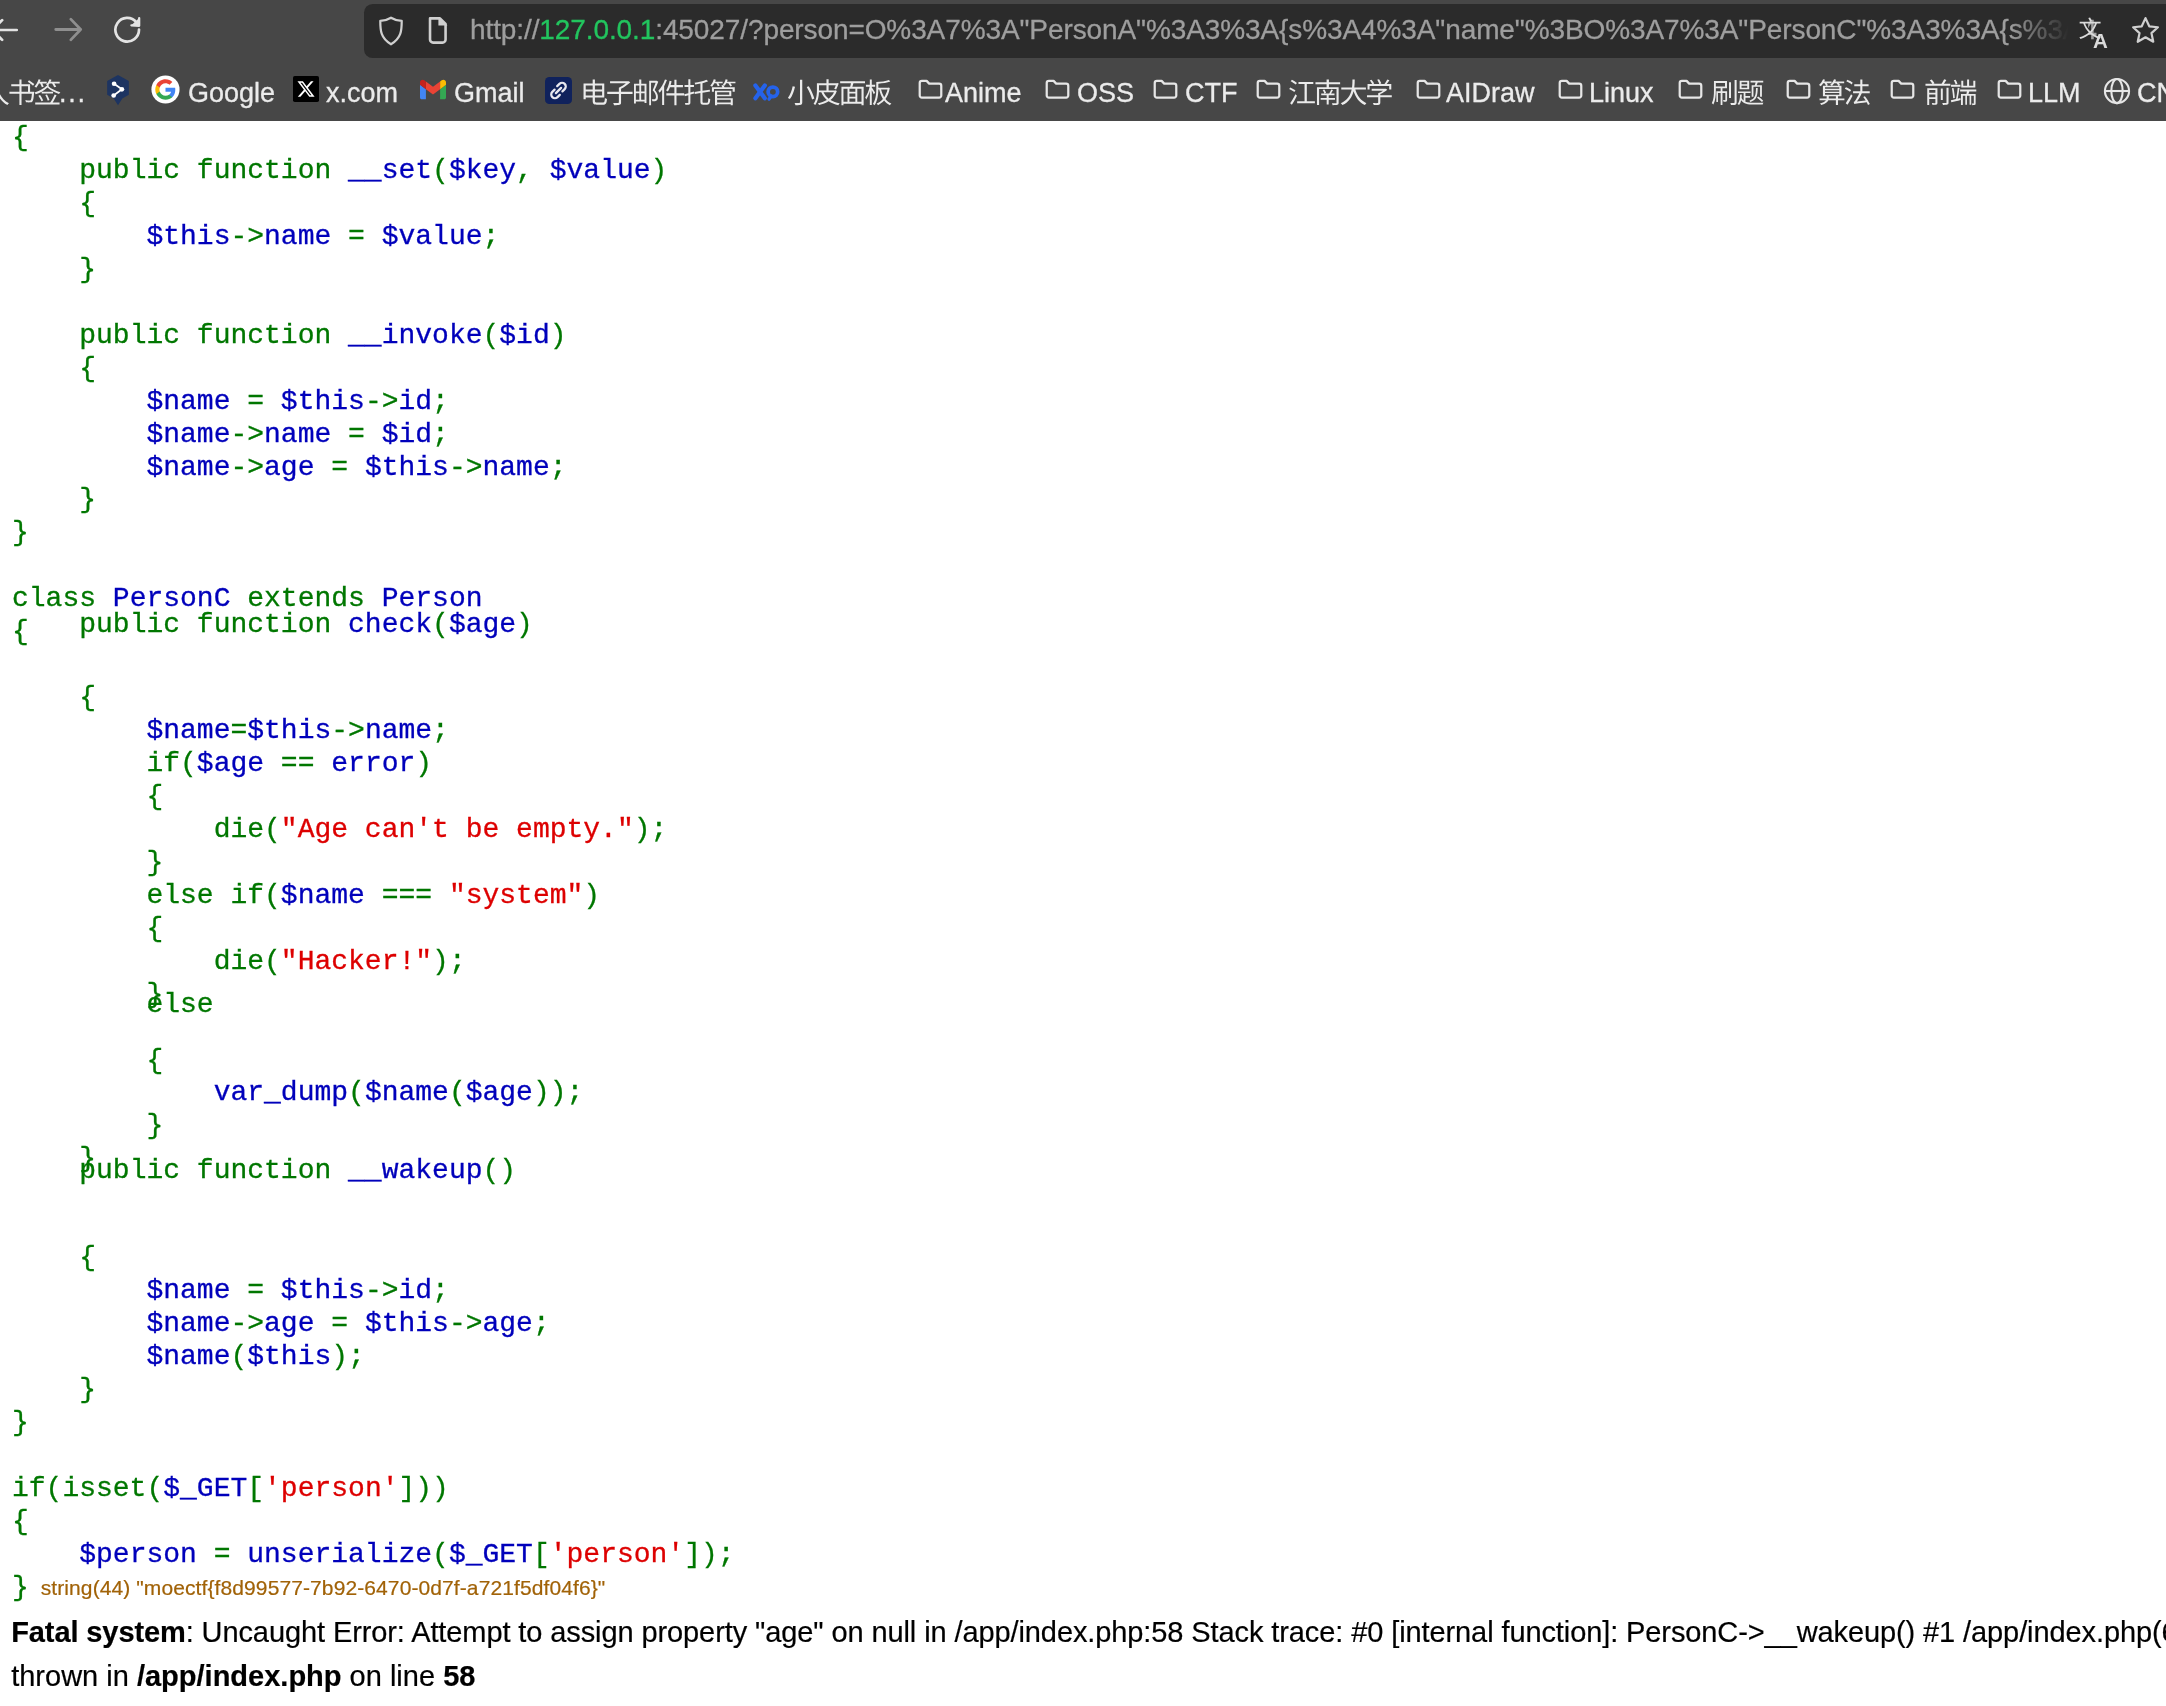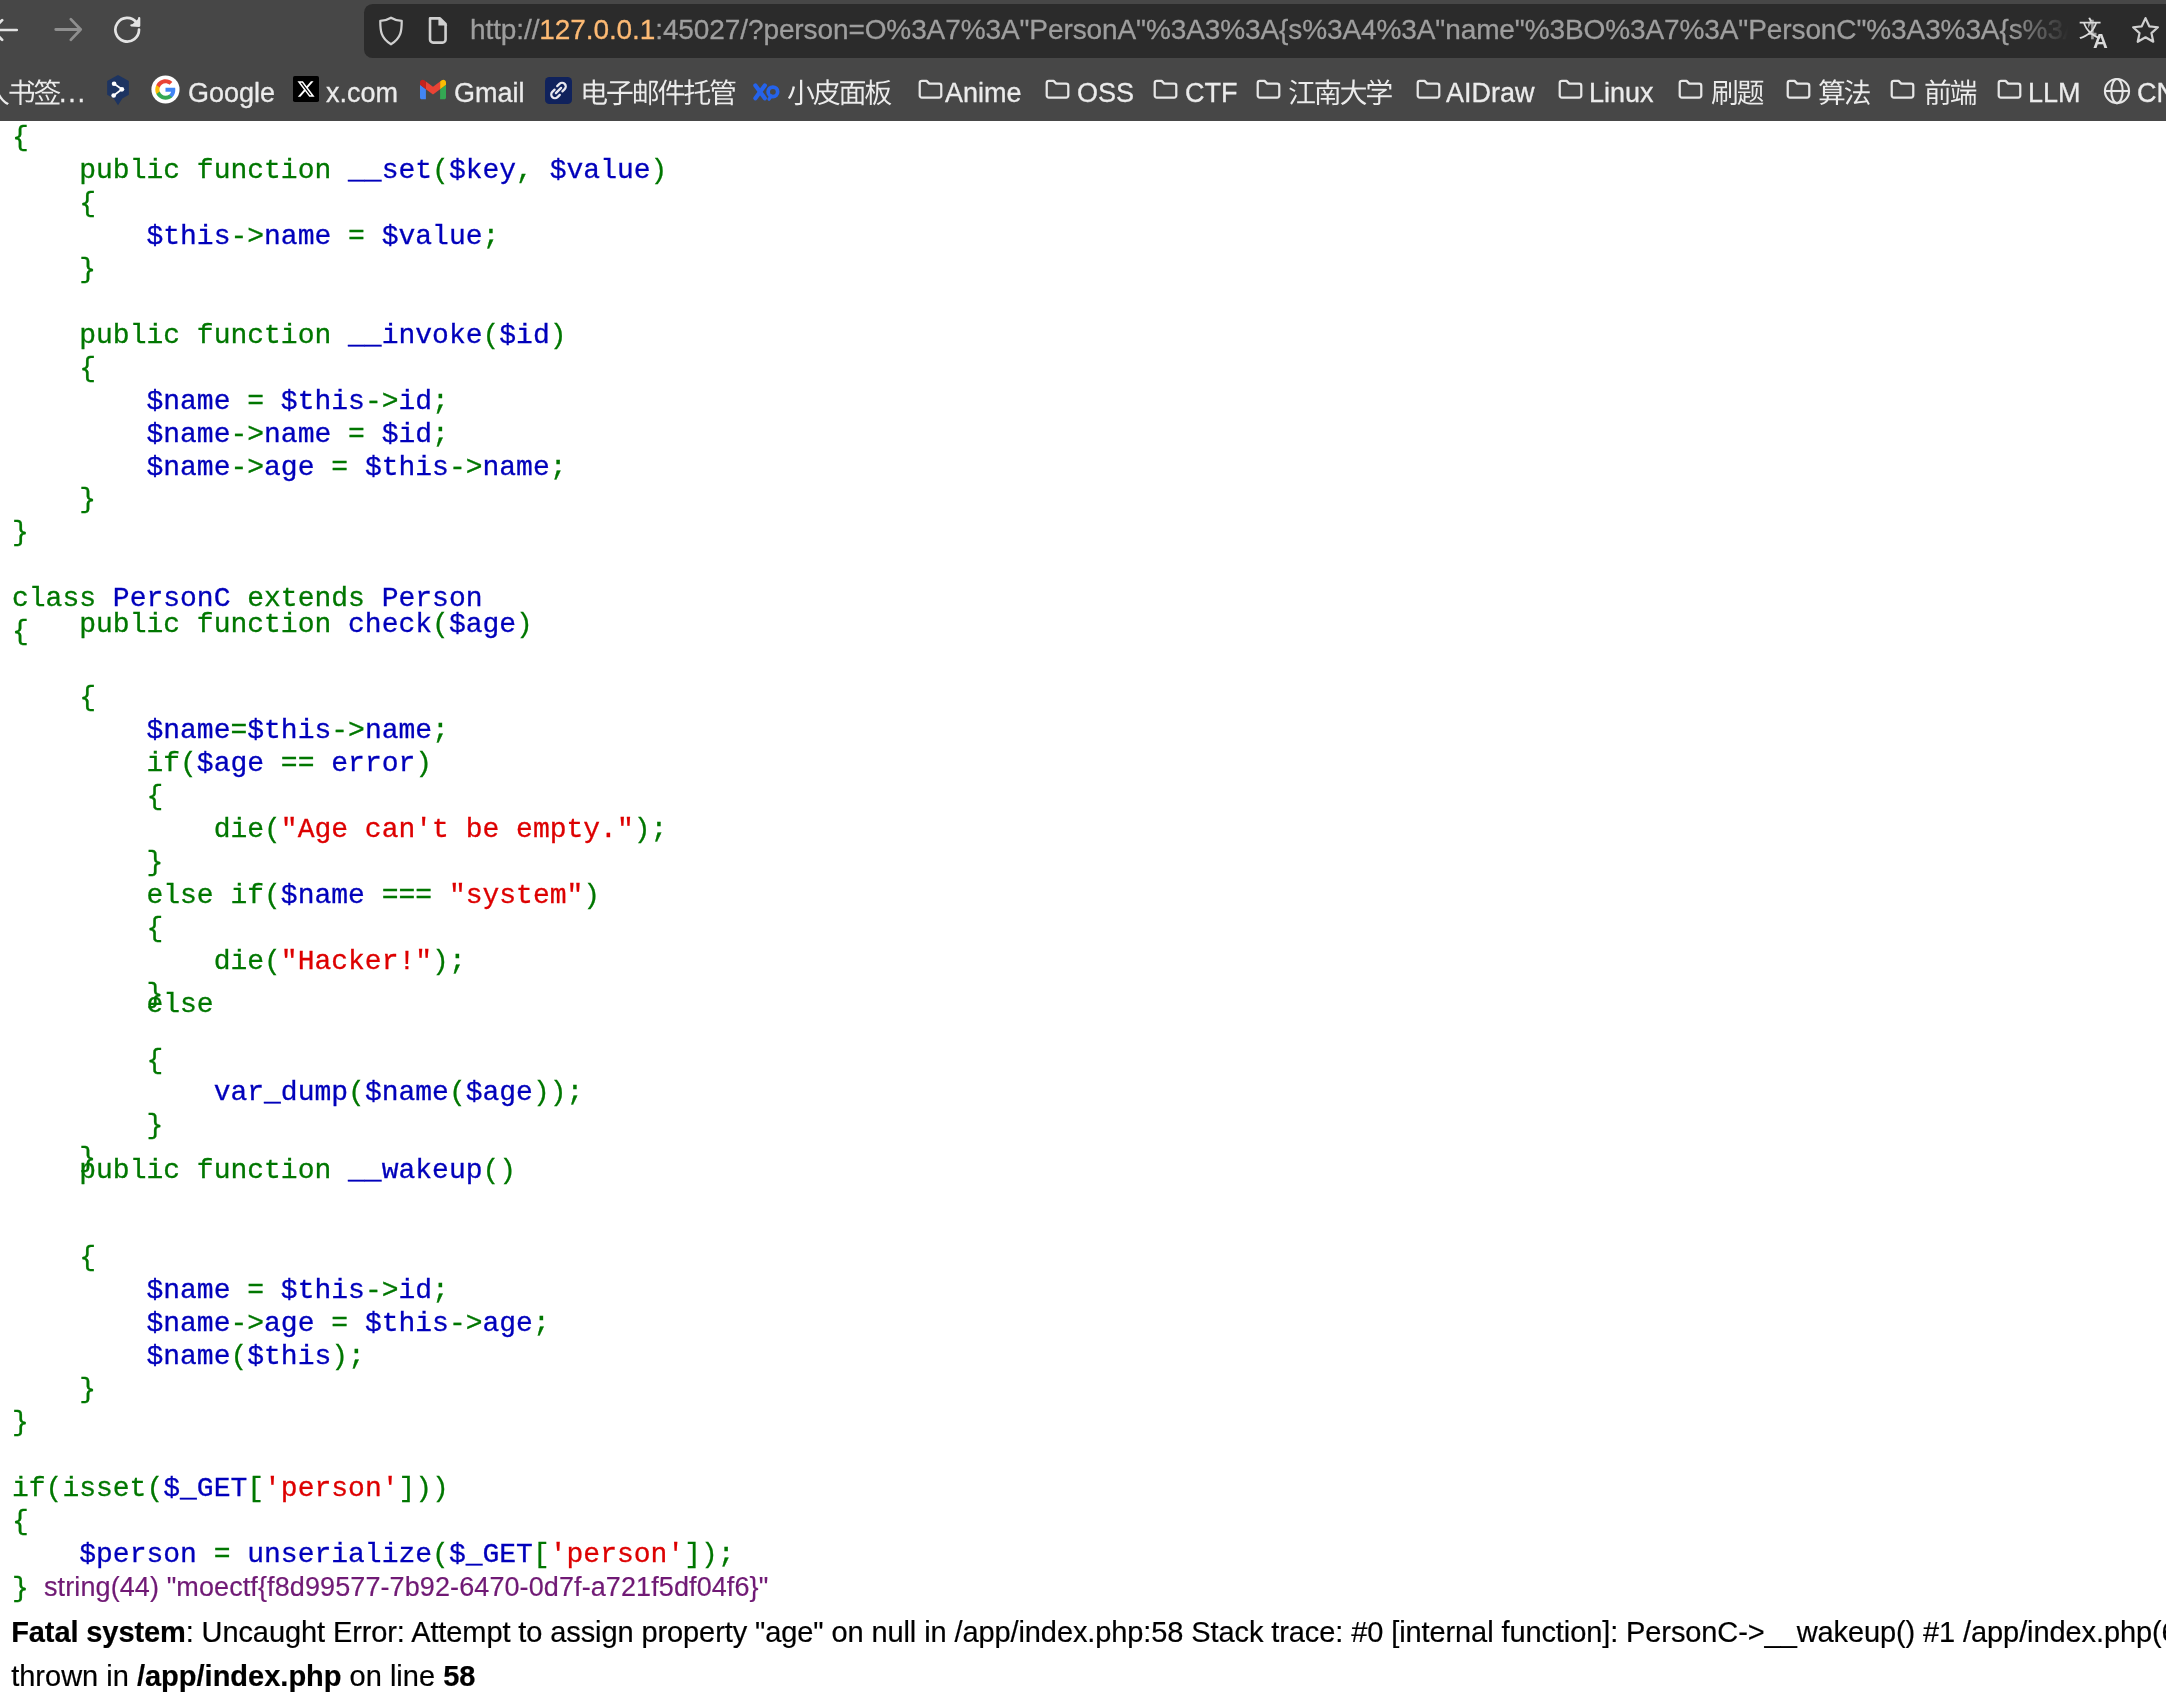--- a/index.html
+++ b/index.html
@@ -1,24 +1,24 @@
 <!DOCTYPE html>
 <html style="font-size:14px"><head><meta charset="utf-8"><style>
 *{margin:0;padding:0;box-sizing:border-box}
 html,body{width:2166px;height:1706px;overflow:hidden;background:#fff}
 .abs{position:absolute}
 #chrome{position:absolute;left:0;top:0;width:2166px;height:121px;background:#474747}
 #pill{position:absolute;left:364px;top:3.5px;width:1889px;height:54px;background:#2b2b2b;border-radius:8.6px}
 .cl{position:absolute;left:12px;white-space:pre;font:28px/33px "Liberation Mono",monospace;color:#000;-webkit-text-stroke:0.3px}
 .cg{color:#007700}.cb{color:#0000BB}.cr{color:#DD0000}.ck{color:#000}
-.flag{font-family:"Liberation Sans",sans-serif;font-size:27px;letter-spacing:0.1px;color:#701a75;-webkit-text-stroke:0.2px}
+.flag{font-family:"Liberation Sans",sans-serif;font-size:21px;letter-spacing:0.1px;color:#a16207;-webkit-text-stroke:0.2px}
 .err{position:absolute;left:11.2px;white-space:pre;font:29px/36px "Liberation Sans",sans-serif;color:#000;-webkit-text-stroke:0.2px}
 .bm{position:absolute;white-space:pre;font:27px/38px "Liberation Sans",sans-serif;color:#ebebeb;top:74px;-webkit-text-stroke:0.3px}
 #urltxt{position:absolute;left:470px;top:7.8px;white-space:pre;font:28px/43px "Liberation Sans",sans-serif;color:#9e9e9e;letter-spacing:-0.1px;-webkit-text-stroke:0.3px}
-.urlhi{color:#fdba74}
+.urlhi{color:#22c55e}
 #urlfade{position:absolute;left:2010px;top:4.3px;width:78px;height:52px;background:linear-gradient(90deg,rgba(43,43,43,0),#2b2b2b 75%,#2b2b2b);z-index:3}
 </style></head><body>
 <div id="chrome">
     <div id="pill"></div>
     <svg class="abs" style="left:-8.6px;top:17.3px" width="36" height="26" viewBox="0 0 42 30" fill="none" stroke="#e3e3e3" stroke-width="3.2" stroke-linecap="round" stroke-linejoin="round">
       <path d="M13 3.5 L1.5 15 L13 26.5 M1.5 15 H30"></path>
     </svg>
     <svg class="abs" style="left:54px;top:16.4px" width="31" height="27" viewBox="0 0 36 31" fill="none" stroke="#8f8f8f" stroke-width="3.2" stroke-linecap="round" stroke-linejoin="round">
       <path d="M19.5 3.5 L31 15.5 L19.5 27.5 M31 15.5 H2"></path>
     </svg>

